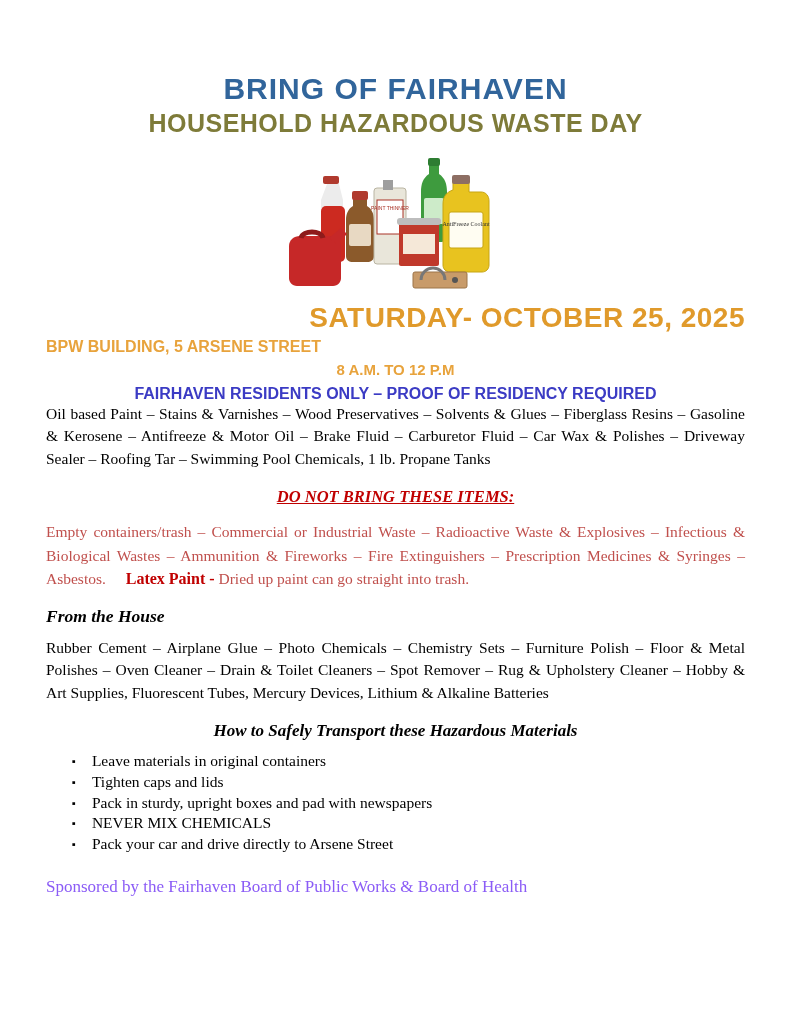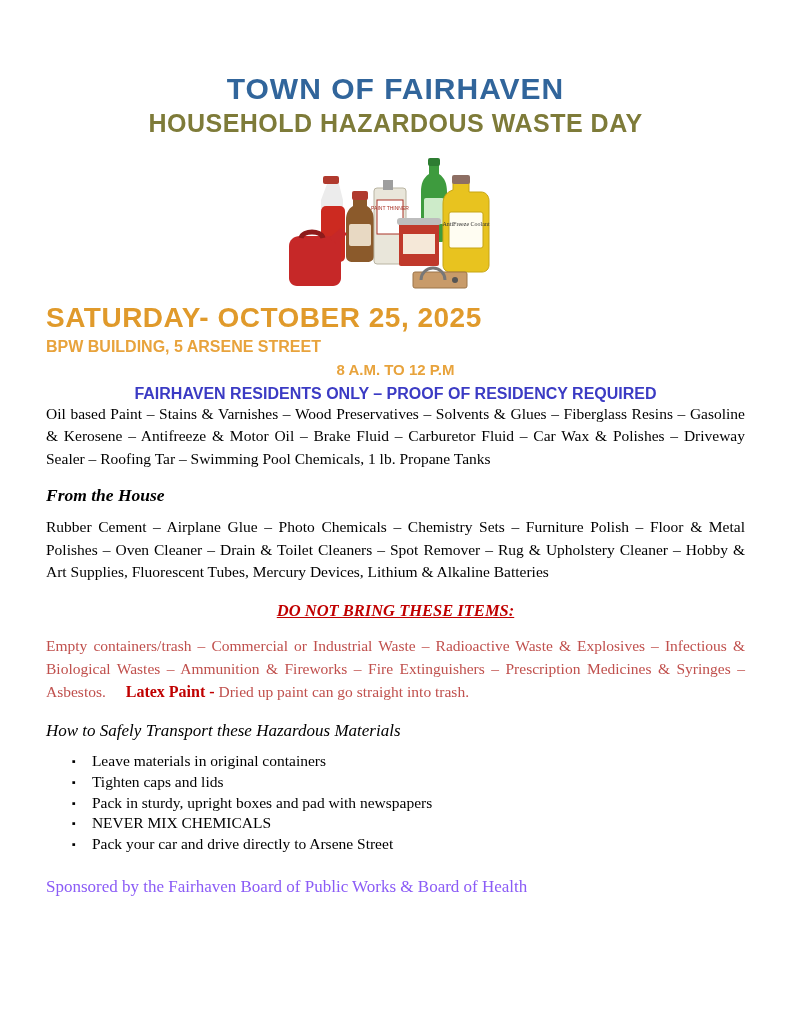--- a/index.html
+++ b/index.html
@@ -26,21 +26,21 @@
     font-family:"Liberation Sans", sans-serif;
     font-weight:bold; font-size:25px; letter-spacing:0.5px;
     color:#7E7B39; text-align:center; margin-top:4px;
   }
   
   .illustration-wrap { display:flex; justify-content:center; margin:8px 0 2px 0; }
   
   .event-date {
     font-family:"Liberation Sans", sans-serif;
     font-weight:bold; font-size:28px; color:#E09A2B;
-    text-align:left; margin-top:8px; letter-spacing:0.5px;
+    text-align:right; margin-top:8px; letter-spacing:0.5px;
   }
   .event-location {
     font-family:"Liberation Sans", sans-serif;
     font-weight:bold; font-size:16px; color:#E8A33C;
     text-align:left; margin-top:4px;
   }
   .event-time {
     font-family:"Liberation Sans", sans-serif;
     font-weight:bold; font-size:15px; color:#E8A33C;
     text-align:center; margin-top:5px;
@@ -71,42 +71,42 @@
     text-decoration:underline;
     margin:17px 0 13px 0;
   }
   .donot-body {
     color:#C0504D; font-size:15.5px; line-height:1.5; text-align:justify;
   }
   .latex-label { color:#C00000; font-weight:bold; margin-left:16px; font-size:16px; }
   .latex-note { color:#C0504D; }
   
   .transport-heading {
-    text-align:left; font-weight:normal; font-style:italic; font-size:17px;
+    text-align:center; font-weight:bold; font-style:italic; font-size:17px;
     margin:17px 0 11px 0;
   }
   .transport-list { list-style:none; margin-left:26px; }
   .transport-list li {
     font-size:15.5px; line-height:1.2; margin-bottom:2px;
     display:flex; align-items:baseline;
   }
   .bullet {
     font-size:11px; margin-right:16px; position:relative; top:-1px;
   }
   
   .footer {
     text-align:left; color:#8b5cf6; font-size:17px; margin-top:24px;
   }
 </style>
 </head>
 <body>
 
 <div class="page">
 
-  <div class="title">TOWN OF FAIRHAVEN</div>
+  <div class="title">BRING OF FAIRHAVEN</div>
   <div class="subtitle">HOUSEHOLD HAZARDOUS WASTE DAY</div>
 
   <div class="illustration-wrap">
     <svg width="250" height="148" viewBox="0 0 250 148">
 
       <g>
         <path d="M158 18 h10 v10 c6 4 8 10 8 18 v44 c0 4 -3 6 -7 6 h-12 c-4 0 -7 -2 -7 -6 V46 c0 -8 2 -14 8 -18 z" fill="#3E9B3E"></path>
         <rect x="157" y="12" width="12" height="8" rx="2" fill="#2E7D32"></rect>
         <rect x="153" y="52" width="20" height="26" rx="2" fill="#CDEBC9"></rect>
       </g>
@@ -159,36 +159,36 @@
 
   <div class="event-date">SATURDAY- OCTOBER 25, 2025</div>
   <div class="event-location">BPW BUILDING, 5 ARSENE STREET</div>
   <div class="event-time">8 A.M. TO 12 P.M</div>
   <div class="residency">FAIRHAVEN RESIDENTS ONLY – PROOF OF RESIDENCY REQUIRED</div>
 
   <div>
     <p class="section-body">Oil based Paint – Stains &amp; Varnishes – Wood Preservatives – Solvents &amp; Glues – Fiberglass Resins – Gasoline &amp; Kerosene – Antifreeze &amp; Motor Oil – Brake Fluid – Carburetor Fluid – Car Wax &amp; Polishes – Driveway Sealer – Roofing Tar – Swimming Pool Chemicals, 1 lb. Propane Tanks</p>
   </div>
 
-
-  <div>
-    <h3 class="section-heading">From the House</h3>
-    <p class="section-body">Rubber Cement – Airplane Glue – Photo Chemicals – Chemistry Sets – Furniture Polish – Floor &amp; Metal Polishes – Oven Cleaner – Drain &amp; Toilet Cleaners – Spot Remover – Rug &amp; Upholstery Cleaner – Hobby &amp; Art Supplies, Fluorescent Tubes, Mercury Devices, Lithium &amp; Alkaline Batteries</p>
-  </div>
 
   <div>
     <h3 class="donot-heading">DO NOT BRING THESE ITEMS:</h3>
     <p class="donot-body">
       <span>Empty containers/trash – Commercial or Industrial Waste – Radioactive Waste &amp; Explosives – Infectious &amp; Biological Wastes – Ammunition &amp; Fireworks – Fire Extinguishers – Prescription Medicines &amp; Syringes – Asbestos.</span>
       <strong class="latex-label">Latex Paint -</strong>
       <span class="latex-note">Dried up paint can go straight into trash.</span>
     </p>
   </div>
 
   <div>
+    <h3 class="section-heading">From the House</h3>
+    <p class="section-body">Rubber Cement – Airplane Glue – Photo Chemicals – Chemistry Sets – Furniture Polish – Floor &amp; Metal Polishes – Oven Cleaner – Drain &amp; Toilet Cleaners – Spot Remover – Rug &amp; Upholstery Cleaner – Hobby &amp; Art Supplies, Fluorescent Tubes, Mercury Devices, Lithium &amp; Alkaline Batteries</p>
+  </div>
+
+  <div>
     <h3 class="transport-heading">How to Safely Transport these Hazardous Materials</h3>
     <ul class="transport-list">
       <li>
         <span class="bullet">▪</span>
         <span>Leave materials in original containers</span>
       </li>
       <li>
         <span class="bullet">▪</span>
         <span>Tighten caps and lids</span>
       </li>

